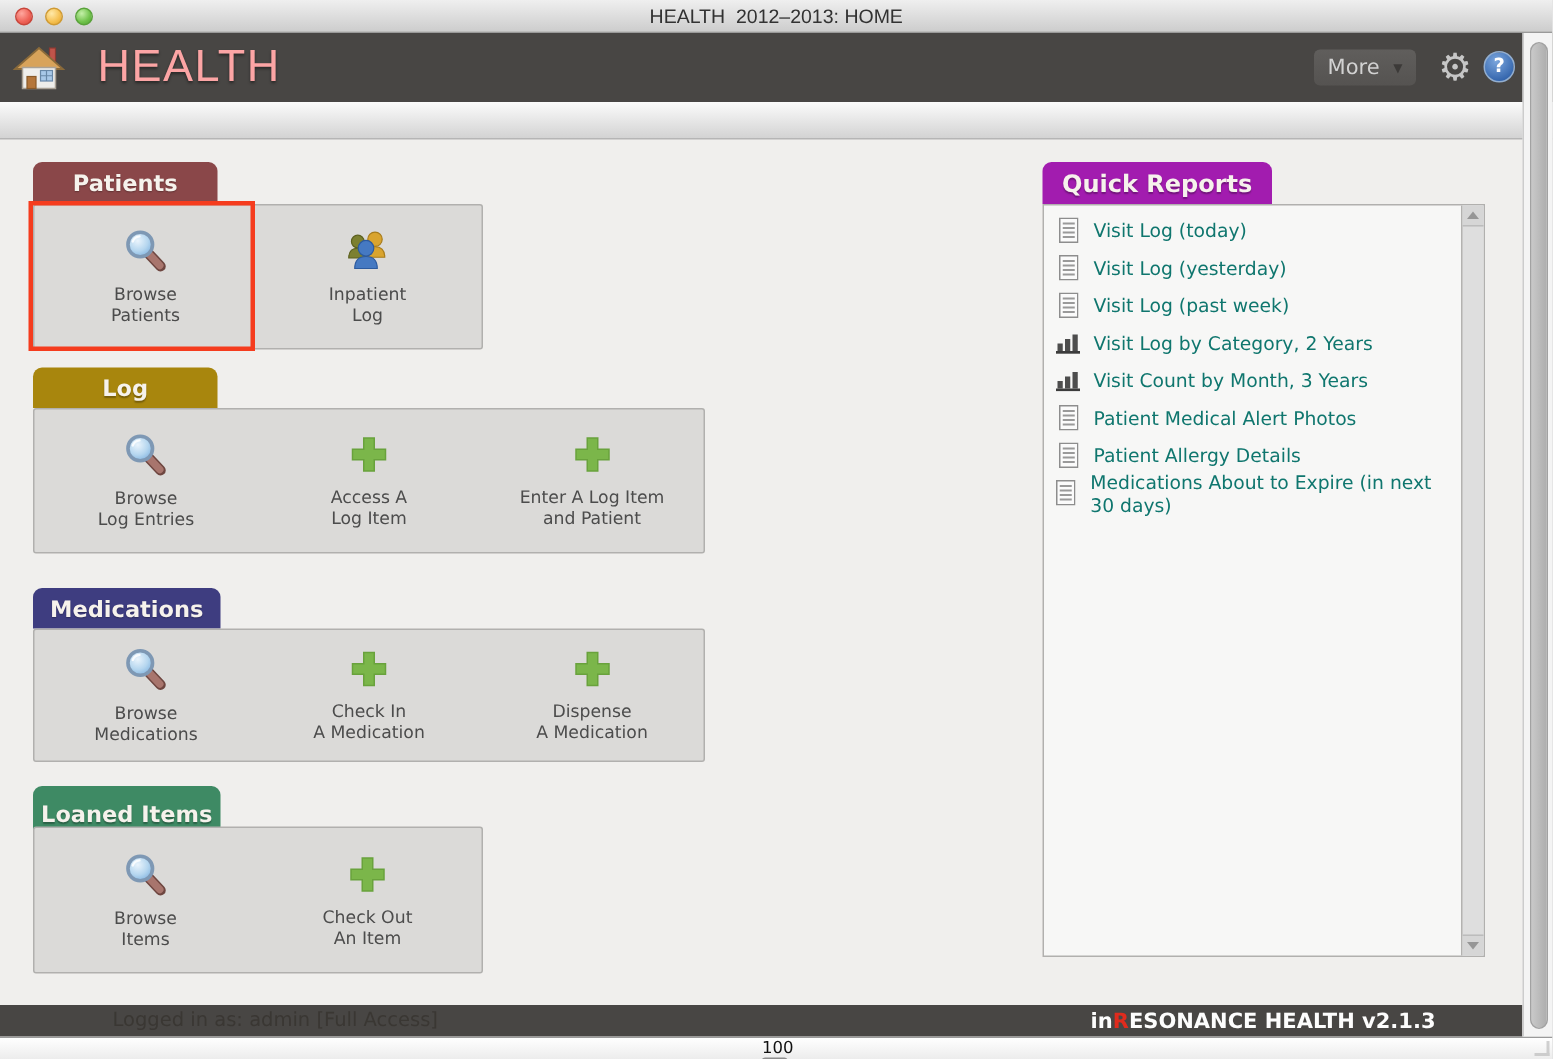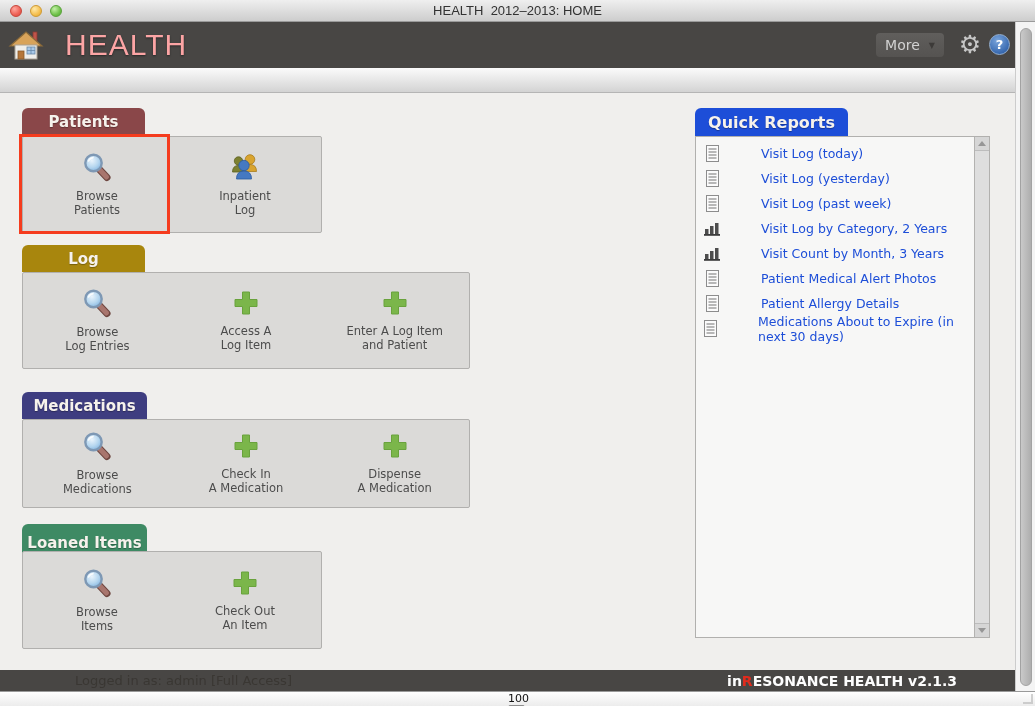--- a/index.html
+++ b/index.html
@@ -62,21 +62,21 @@
   .highlight-box { position:absolute; left:19px; top:134px; width:151px; height:100px;
                    border:3px solid #f53c1e; z-index:50; pointer-events:none; }
 
   
   .tab-qr { left:695px; top:108px; width:153px; height:28px; font-size:16px; }
   .qr-panel { position:absolute; left:695px; top:136px; width:295px; height:502px;
               background:#f7f7f6; border:1px solid #b1b0ae; }
   .qr-list { position:absolute; left:0; top:4px; right:15px; }
   .qr-item { height:25px; display:flex; align-items:center; padding-left:8px; cursor:default; }
   .qr-item .qicon { width:16px; margin-right:9px; display:flex; justify-content:center; }
-  .qr-item .qlabel { font-size:12.5px; color:#1d4ed8;margin-left:32px; }
+  .qr-item .qlabel { font-size:12.5px; color:#0f766e; }
   .qr-scroll { position:absolute; right:0; top:0; bottom:0; width:15px; background:#dedede;
                border-left:1px solid #b3b2b0; }
   .qr-arrow { position:absolute; left:0; right:0; height:14px; background:#d6d6d6;
               display:flex; align-items:center; justify-content:center; }
   .qr-arrow.up { top:0; border-bottom:1px solid #bcbcbc; }
   .qr-arrow.down { bottom:0; border-top:1px solid #bcbcbc; }
   .tri-up { width:0; height:0; border-left:4px solid transparent; border-right:4px solid transparent;
             border-bottom:5px solid #969696; }
   .tri-down { width:0; height:0; border-left:4px solid transparent; border-right:4px solid transparent;
             border-top:5px solid #969696; }
@@ -237,21 +237,21 @@
       <div class="blabel"><span>Browse</span><br><span>Items</span></div>
     </div>
     <div class="big-btn">
       <svg class="bicon" width="28" height="28" viewBox="0 0 28 28">
         <path d="M10.5 3 h7 v7.5 H25 v7 h-7.5 V25 h-7 v-7.5 H3 v-7 h7.5 z" fill="#7bb64a" stroke="#69a23c" stroke-width="1"></path>
       </svg>
       <div class="blabel"><span>Check Out</span><br><span>An Item</span></div>
     </div>
   </div>
 
-  <div class="tab tab-qr" style="background: #1d4ed8;">Quick Reports</div>
+  <div class="tab tab-qr" style="background: #a21caf;">Quick Reports</div>
   <div class="qr-panel">
     <div class="qr-list">
   <div class="qr-item">
     <span class="qicon">
       <svg width="13" height="17" viewBox="0 0 13 17">
         <rect x="0.5" y="0.5" width="12" height="16" fill="#fbfbfb" stroke="#8d8d8d"></rect>
         <line x1="2.5" y1="4" x2="10.5" y2="4" stroke="#9a9a9a" stroke-width="1.4"></line>
         <line x1="2.5" y1="7" x2="10.5" y2="7" stroke="#9a9a9a" stroke-width="1.4"></line>
         <line x1="2.5" y1="10" x2="10.5" y2="10" stroke="#9a9a9a" stroke-width="1.4"></line>
         <line x1="2.5" y1="13" x2="10.5" y2="13" stroke="#9a9a9a" stroke-width="1.4"></line>

